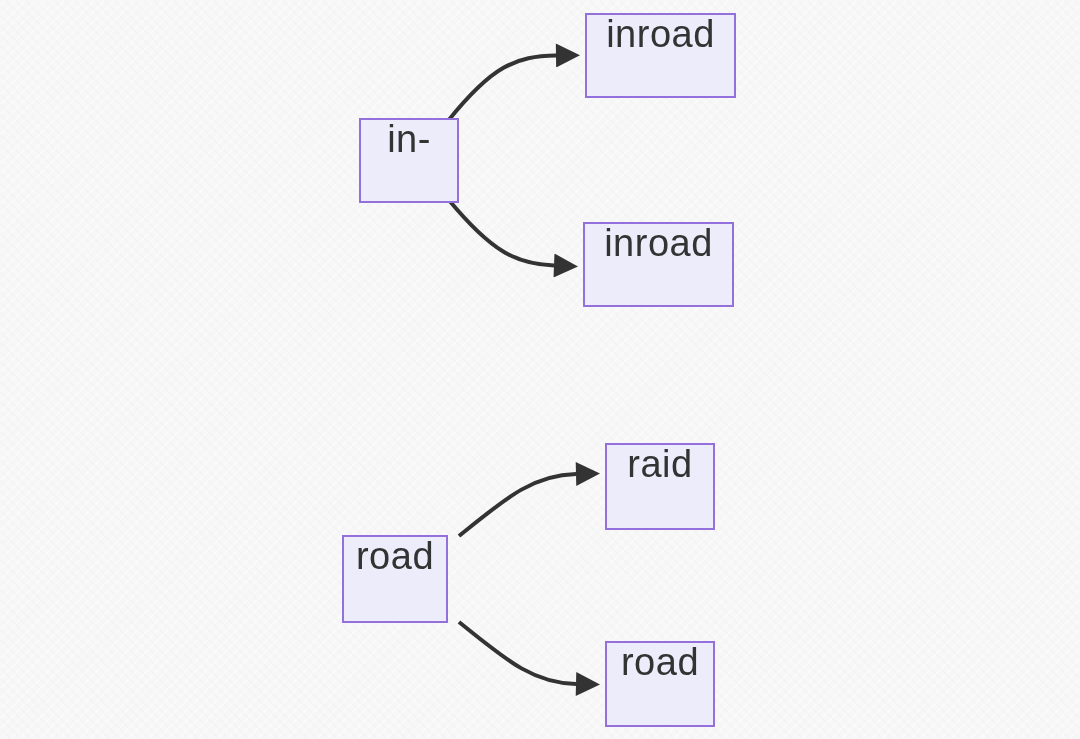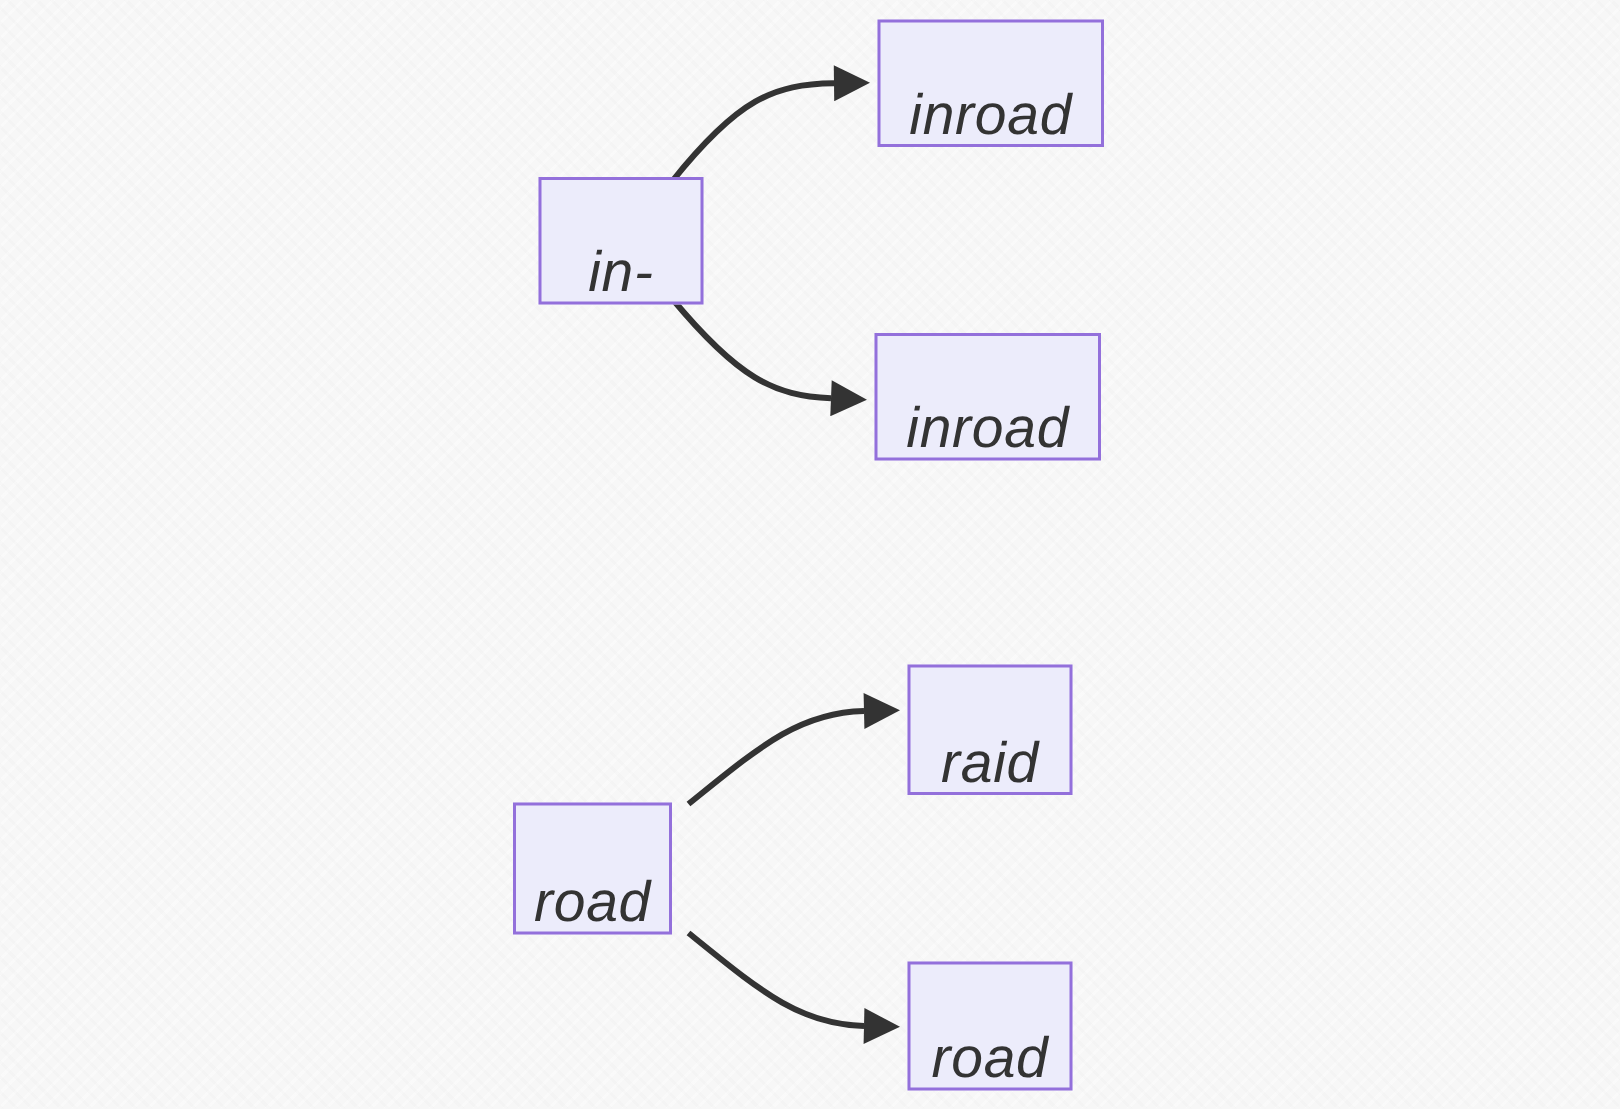--- a/index.html
+++ b/index.html
@@ -32,23 +32,22 @@
     fill: none;
     stroke: var(--edge-color);
     stroke-width: 4;
   }
   .arrowhead { fill: var(--edge-color); stroke: none; }
   .node {
     position: absolute;
     background: var(--node-fill);
     border: 2.5px solid var(--node-border);
     display: flex;
-    align-items: flex-end;
+    align-items: flex-start;
     justify-content: center;
-    font-style: italic;
   }
   .node-label {
     font-size: 38px;
     letter-spacing: 0.5px;
     color: var(--text-color);
     line-height: 1;
     white-space: nowrap;
   }
 </style>
 </head>
@@ -63,21 +62,21 @@
       </marker>
     </defs>
 
     <path class="edge" d="M 448 121 C 492 66, 516 56, 556 55.5" marker-end="url(#arrow)"></path>
     <path class="edge" d="M 448 199 C 492 252, 516 264, 554 265.5" marker-end="url(#arrow)"></path>
 
     <path class="edge" d="M 459 536 C 505 499, 532 475, 576 474" marker-end="url(#arrow)"></path>
     <path class="edge" d="M 459 622 C 505 659, 532 683, 576 684" marker-end="url(#arrow)"></path>
   </svg>
 
-  <div class="node" style="left:359px; top:118px; width:110px; height:85px;">
+  <div class="node" style="left:359px; top:118px; width:100px; height:85px;">
     <span class="node-label">in-</span>
   </div>
   <div class="node" style="left:585px; top:13px; width:151px; height:85px;">
     <span class="node-label">inroad</span>
   </div>
   <div class="node" style="left:583px; top:222px; width:151px; height:85px;">
     <span class="node-label">inroad</span>
   </div>
 
   <div class="node" style="left:342px; top:535px; width:106px; height:88px;">

